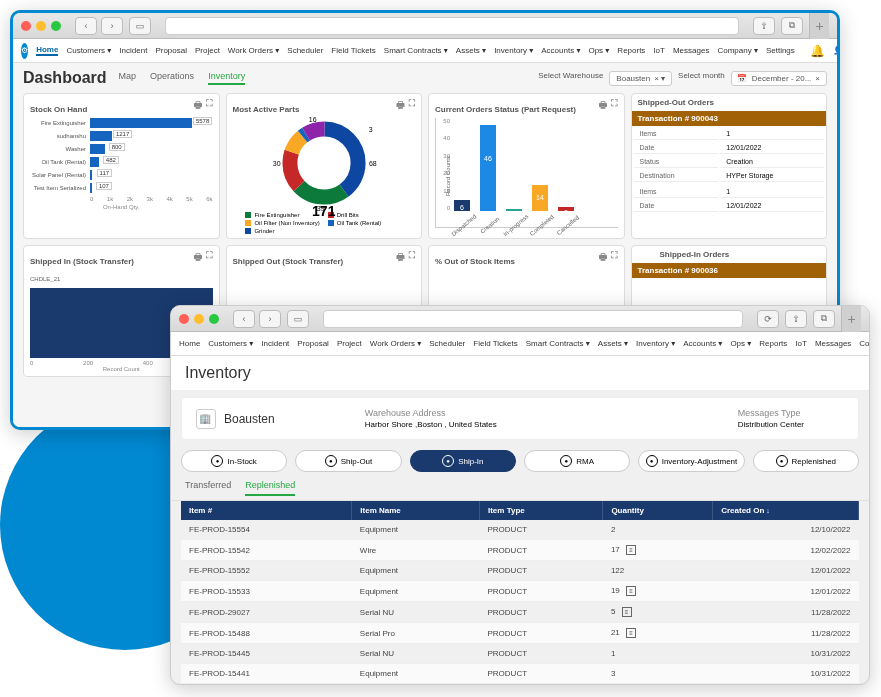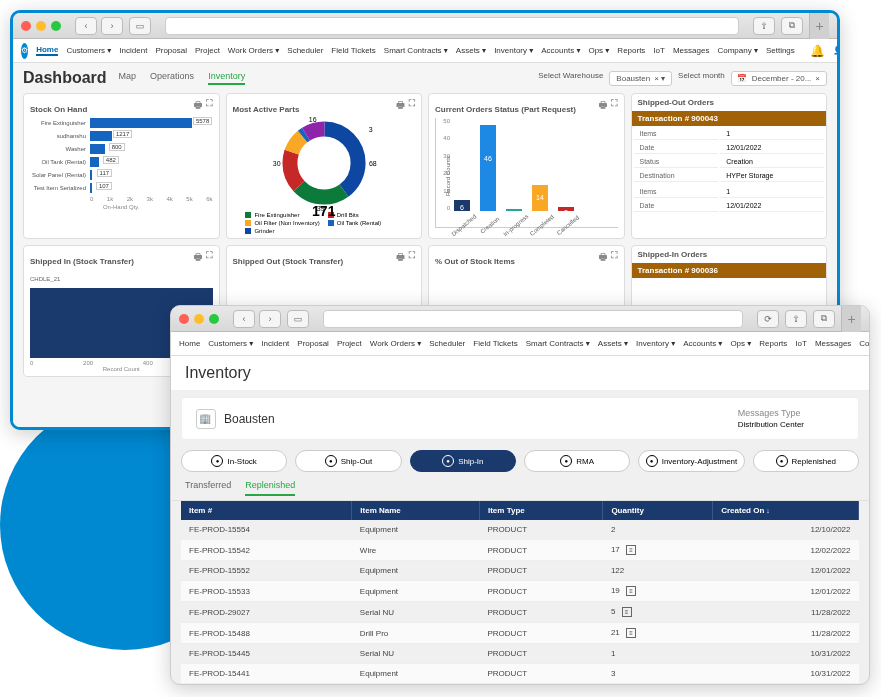--- a/index.html
+++ b/index.html
@@ -383,21 +383,21 @@
       <div class="card">
         <div class="card-title">
             <span>% Out of Stock Items</span>
             <div class="card-icons">
               <span>🖶</span>
               <span>⛶</span>
             </div>
           </div>
       </div>
       <div class="card" style="padding:4px 0;">
-        <div class="card-title" style="padding:0 6px;">
+        <div class="card-title" style="padding:0 6px;margin-left:22px;">
             <span>Shipped-In Orders</span>
           </div>
         <div class="txn-header">Transaction # 900036</div>
       </div>
     </div>
   </div>
 </div>
 
 <div class="window front">
   <div class="titlebar">
@@ -441,20 +441,24 @@
 
   <div class="inv-header">
     <div class="inv-title">Inventory</div>
   </div>
 
   <div class="wh-card">
     <div class="wh-name">
         <div class="wh-icon">🏢</div>
         <span>Boausten</span>
       </div>
+    <div class="wh-col" style="margin-left:60px;">
+      <div class="lbl">Warehouse Address</div>
+      <div>Harbor Shore ,Boston , United States</div>
+    </div>
     <div class="wh-col" style="margin-left:auto;margin-right:40px;">
       <div class="lbl">Messages Type</div>
       <div>Distribution Center</div>
     </div>
   </div>
 
   <div class="action-tabs" id="action-tabs">
       <div class="action-btn"><span class="ico">●</span>In-Stock</div>
       <div class="action-btn"><span class="ico">●</span>Ship-Out</div>
       <div class="action-btn active"><span class="ico">●</span>Ship-In</div>
@@ -508,21 +512,21 @@
         </tr>
         <tr>
           <td>FE-PROD-29027</td>
           <td>Serial NU</td>
           <td>PRODUCT</td>
           <td>5 <span class="qty-icon">≡</span></td>
           <td style="text-align:right">11/28/2022</td>
         </tr>
         <tr>
           <td>FE-PROD-15488</td>
-          <td>Drill Pro</td>
+          <td>Serial Pro</td>
           <td>PRODUCT</td>
           <td>21 <span class="qty-icon">≡</span></td>
           <td style="text-align:right">11/28/2022</td>
         </tr>
         <tr>
           <td>FE-PROD-15445</td>
           <td>Serial NU</td>
           <td>PRODUCT</td>
           <td>1 </td>
           <td style="text-align:right">10/31/2022</td>

